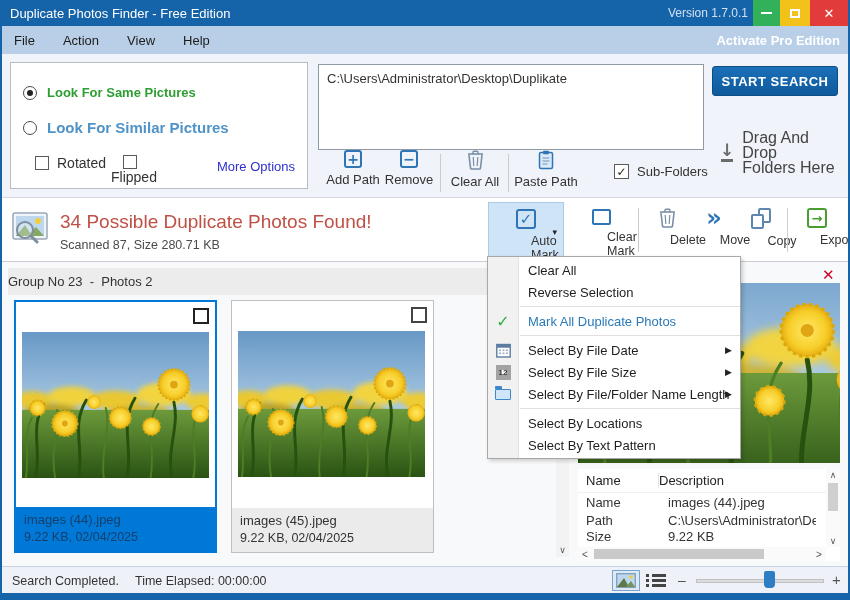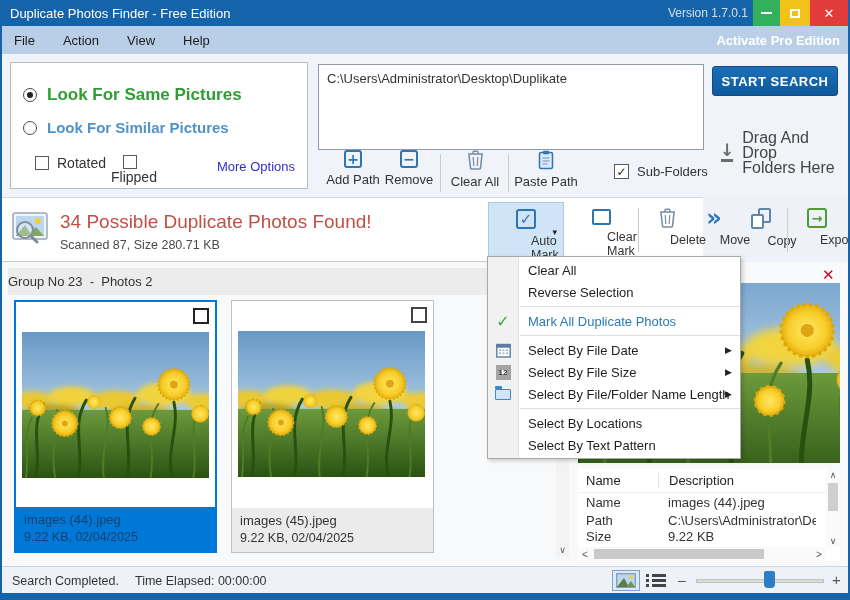--- a/index.html
+++ b/index.html
@@ -28,42 +28,42 @@
   .menubar { position:absolute; left:0; top:26px; width:850px; height:28px; background:#b9cfe8; display:flex; align-items:center; }
   .menu-item { font-size:13px; color:#1c1c1c; padding:0 14px; height:28px; display:flex; align-items:center; }
   .activate { position:absolute; right:10px; font-size:13px; font-weight:bold; color:#ffffff; }
 
   
   .toppanel { position:absolute; left:2px; top:54px; width:846px; height:143px; background:#f0f3f9; }
   .options-box { position:absolute; left:8px; top:8px; width:298px; height:127px; background:#fff; border:1px solid #b6bcc2; }
   .radio-row { position:absolute; display:flex; align-items:center; }
   .radio { width:14px; height:14px; border:1px solid #4a4a4a; border-radius:50%; background:#fff; display:flex; align-items:center; justify-content:center; }
   .radio .dot { width:6px; height:6px; border-radius:50%; background:#222; }
-  .lbl-green { color:#2f9e32; font-size:17px; font-weight:bold; margin-left:10px; }
+  .lbl-green { color:#2f9e32; font-size:13px; font-weight:bold; margin-left:10px; }
   .lbl-blue  { color:#4f93c8; font-size:15px; font-weight:bold; margin-left:10px; }
   .checkbox { width:14px; height:14px; border:1px solid #5a5a5a; background:#fff; display:flex; align-items:center; justify-content:center; font-size:12px; color:#222; font-family:"DejaVu Sans",sans-serif; }
   .cb-label { font-size:14px; color:#333; margin-left:8px; }
   .more-options { position:absolute; right:12px; bottom:14px; color:#2f2fd0; font-size:13px; cursor:pointer; }
 
   .pathbox { position:absolute; left:316px; top:10px; width:386px; height:86px; background:#fff; border:1px solid #8f9aa5; font-size:13px; color:#333; padding:6px 8px; }
   .startbtn { position:absolute; left:710px; top:12px; width:126px; height:30px; background:linear-gradient(#1b6fb8,#0e5a9c); border:1px solid #0b4d87; border-radius:3px; color:#fff; font-size:13px; font-weight:bold; display:flex; align-items:center; justify-content:center; letter-spacing:0.5px; cursor:pointer; }
   .dragdrop { position:absolute; left:718px; top:76px; display:flex; align-items:center; }
   .dd-icon { display:flex; flex-direction:column; align-items:center; margin-right:8px; }
   .dd-arrow { font-family:"DejaVu Sans",sans-serif; font-size:17px; font-weight:bold; color:#6b6b6b; line-height:14px; }
   .dd-bar { width:12px; height:3px; background:#6b6b6b; margin-top:2px; }
   .dd-text { font-size:16px; color:#444; line-height:15px; }
 
   .ptool { position:absolute; top:96px; display:flex; flex-direction:column; align-items:center; cursor:pointer; }
   .ptool .plabel { font-size:13px; color:#333; margin-top:4px; }
   .sq-icon { width:18px; height:18px; border:2px solid #2e75b6; border-radius:3px; color:#2e75b6; font-weight:bold; font-size:14px; display:flex; align-items:center; justify-content:center; line-height:1; font-family:"DejaVu Sans",sans-serif; }
   .vsep-tool { position:absolute; top:100px; width:1px; height:38px; background:#c9cdd2; }
   .subfolders { position:absolute; left:612px; top:110px; display:flex; align-items:center; cursor:pointer; }
 
   
-  .resultsrow { position:absolute; left:2px; top:197px; width:701px; height:65px; background:#ffffff; border-top:1px solid #d4d8dd; border-bottom:1px solid #c9cdd2;padding-left:48px; }
+  .resultsrow { position:absolute; left:2px; top:197px; width:846px; height:65px; background:#ffffff; border-top:1px solid #d4d8dd; border-bottom:1px solid #c9cdd2;padding-left:48px; }
   .res-title { position:absolute; left:58px; top:13px; font-size:19px; color:#c05046; }
   .res-sub { position:absolute; left:58px; top:40px; font-size:12.5px; color:#4a4a4a; }
   .res-icon { position:absolute; left:10px; top:14px; }
 
   .abtn { position:absolute; top:4px; height:56px; display:flex; flex-direction:column; align-items:center; justify-content:flex-start; padding-top:6px; cursor:pointer; }
   .abtn .alabel { font-size:12.5px; color:#333; margin-top:5px;margin-left:42px; }
   .abtn-hl { background:#cfe4f7; border:1px solid #aacbe8; }
   .vsep-act { position:absolute; top:10px; width:1px; height:44px; background:#c9cdd2; }
   .chk-icon { width:20px; height:20px; border:2px solid #2e75b6; border-radius:3px; color:#2e75b6; font-size:15px; font-weight:bold; display:flex; align-items:flex-start; justify-content:center; line-height:17px; font-family:"DejaVu Sans",sans-serif; }
   .empty-icon { width:19px; height:19px; border:2px solid #2e75b6; border-radius:2px; margin-top:1px; }
@@ -94,21 +94,21 @@
   .thumb-scroll { position:absolute; left:554px; top:6px; width:13px; height:289px; background:#f3f3f3; }
   .thumb-scroll .sarrow { position:absolute; left:0; width:13px; text-align:center; font-size:9px; color:#555; font-family:"DejaVu Sans",sans-serif; }
 
   .preview { position:absolute; left:576px; top:21px; width:262px; height:180px; overflow:hidden; }
   .preview svg { display:block; }
 
   
   .props { position:absolute; left:576px; top:207px; width:262px; height:92px; background:#fff; font-size:13px; }
   .props .hdr { display:flex; height:24px; align-items:center; color:#222; border-bottom:1px solid #f0f0f0; }
   .props .hdr .c1 { width:80px; padding-left:8px; }
-  .props .hdr .c2 { padding-left:10px; border-left:1px solid #e4e4e4; }
+  .props .hdr .c2 { border-left:1px solid #e4e4e4; }
   .prow { display:flex; height:18px; align-items:center; color:#333; }
   .prow .k { width:80px; padding-left:8px; }
   .prow .v { padding-left:10px; white-space:nowrap; overflow:hidden; width:158px; }
   .pvscroll { position:absolute; right:0; top:0; width:14px; height:78px; background:#fafafa; }
   .pvscroll .sarrow { position:absolute; left:0; width:14px; text-align:center; font-size:9px; color:#555; font-family:"DejaVu Sans",sans-serif; }
   .pvscroll .thumb { position:absolute; left:2px; top:14px; width:10px; height:28px; background:#cfcfcf; }
   .phscroll { position:absolute; left:0; bottom:0; width:248px; height:14px; background:#fafafa; display:flex; align-items:center; }
   .phscroll .sarrow { width:14px; text-align:center; font-size:10px; color:#555; }
   .phscroll .thumb { height:10px; width:170px; background:#c9c9c9; margin-left:2px; }
 

